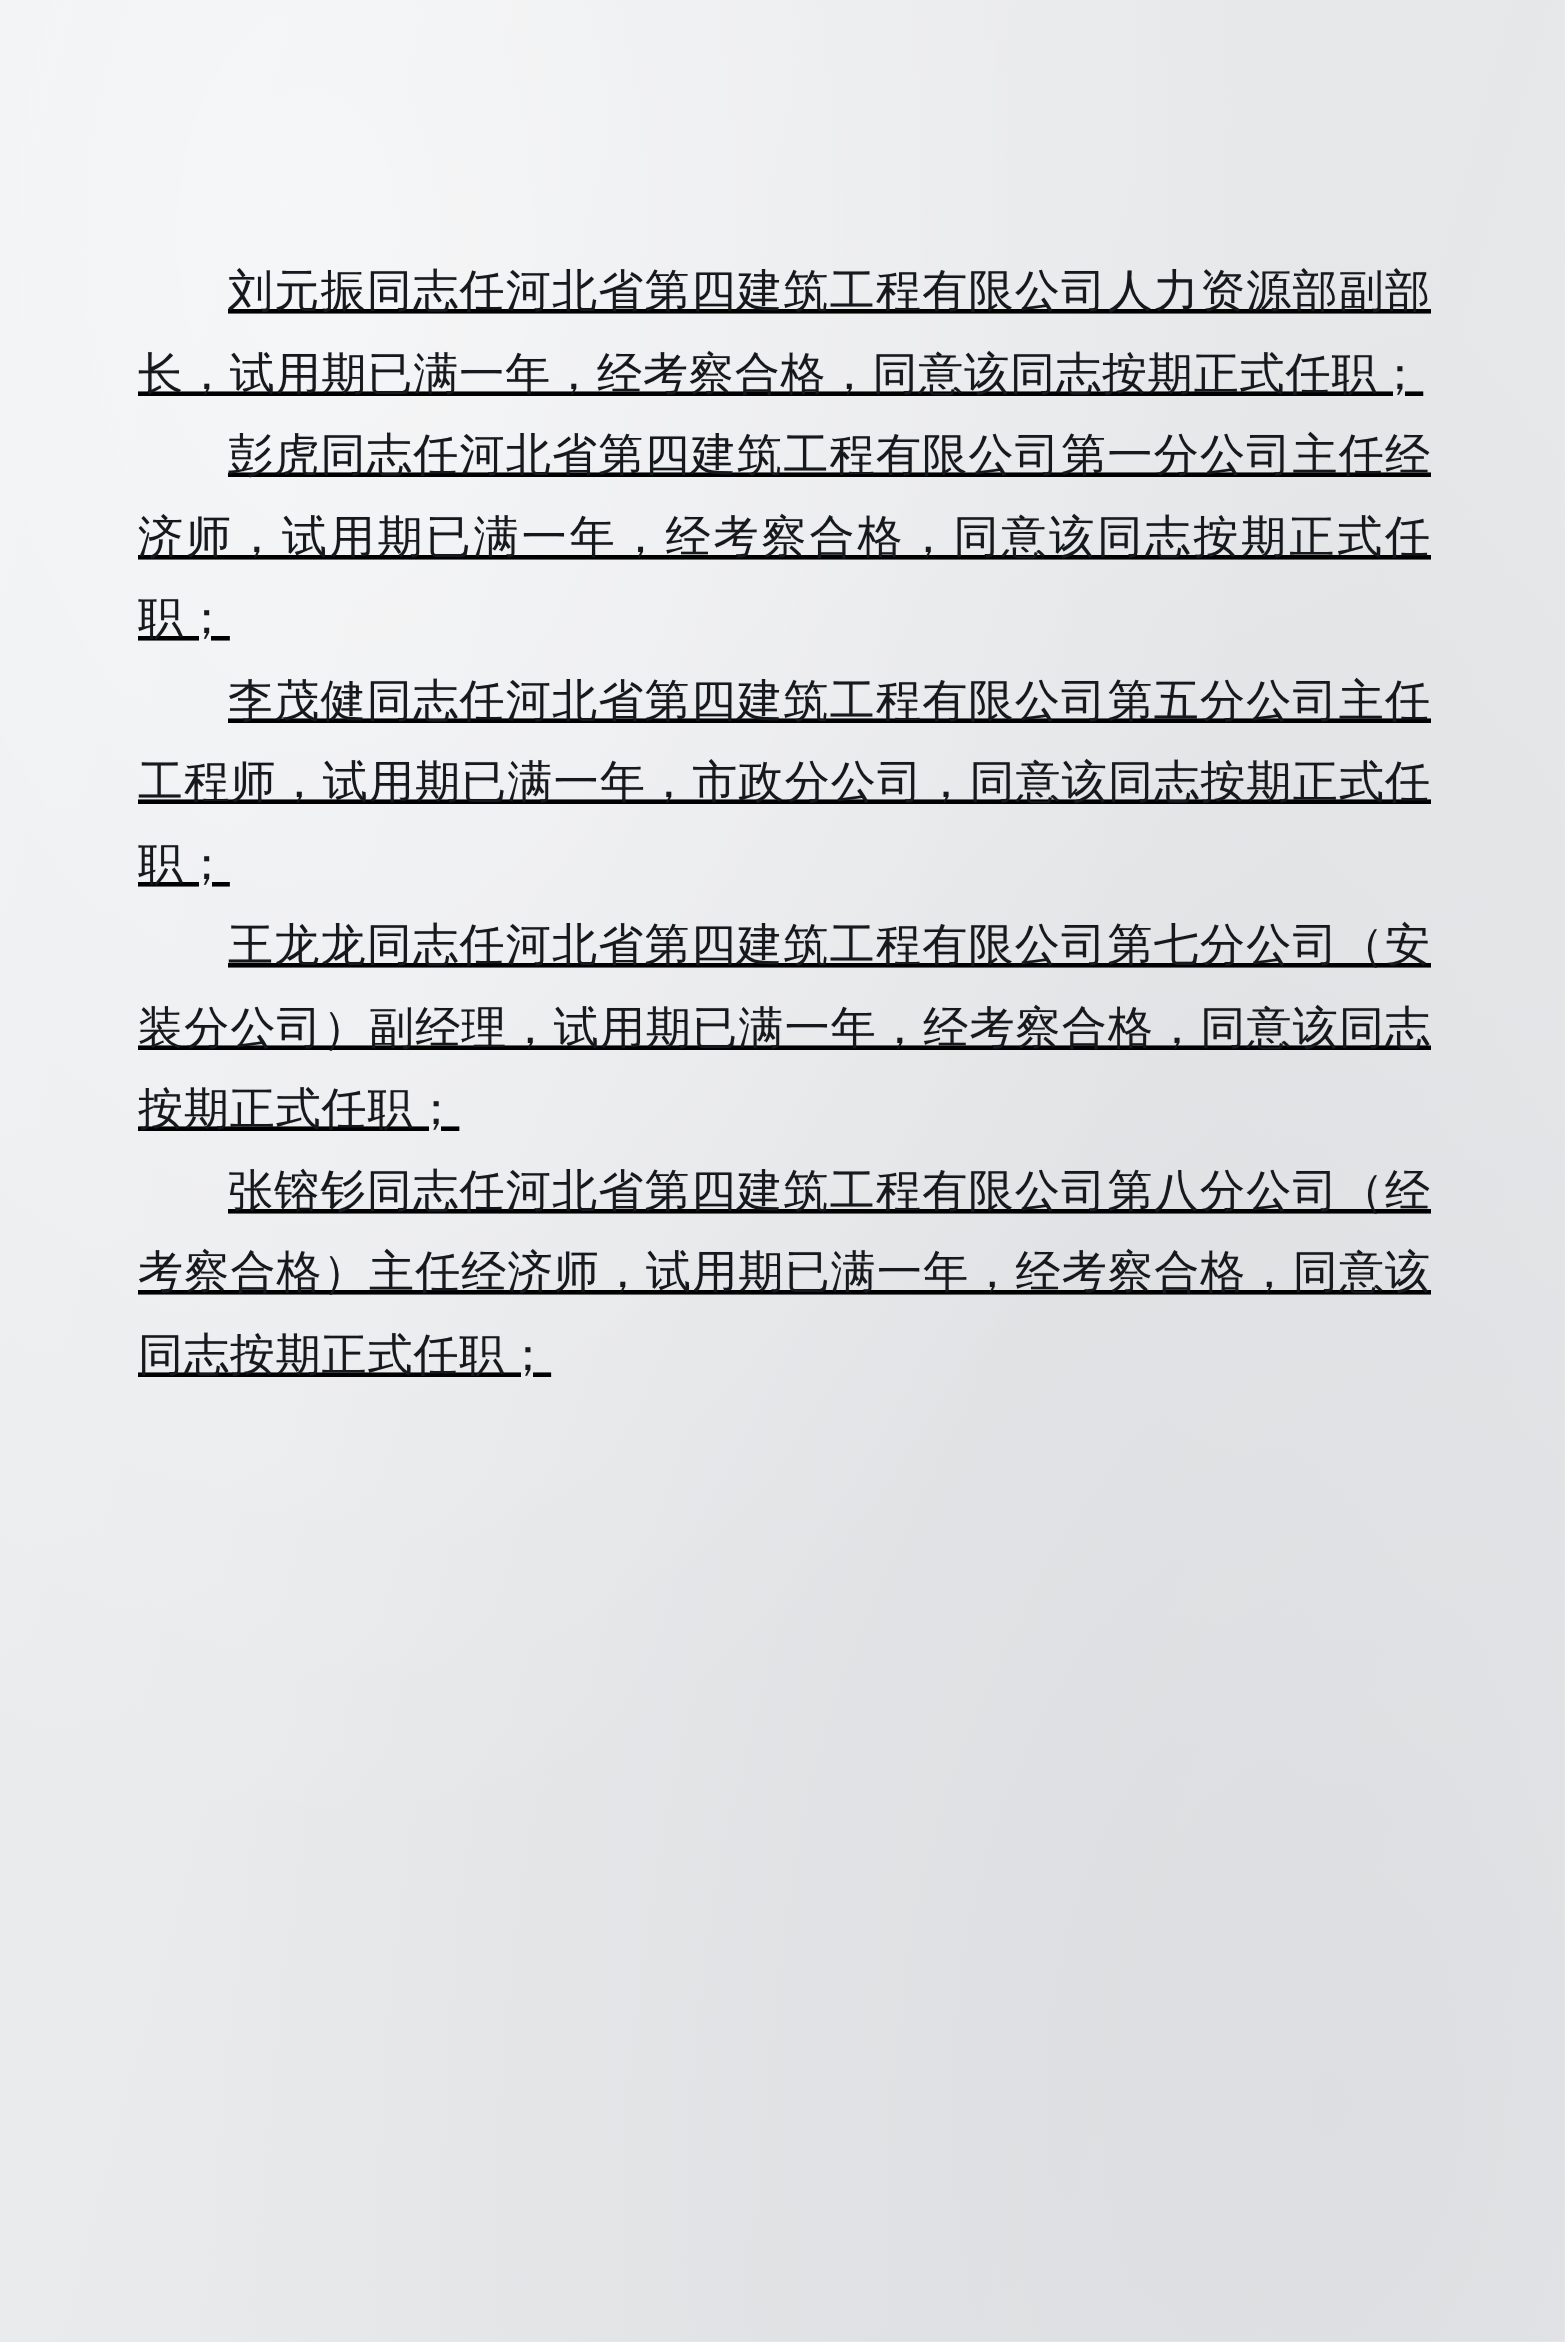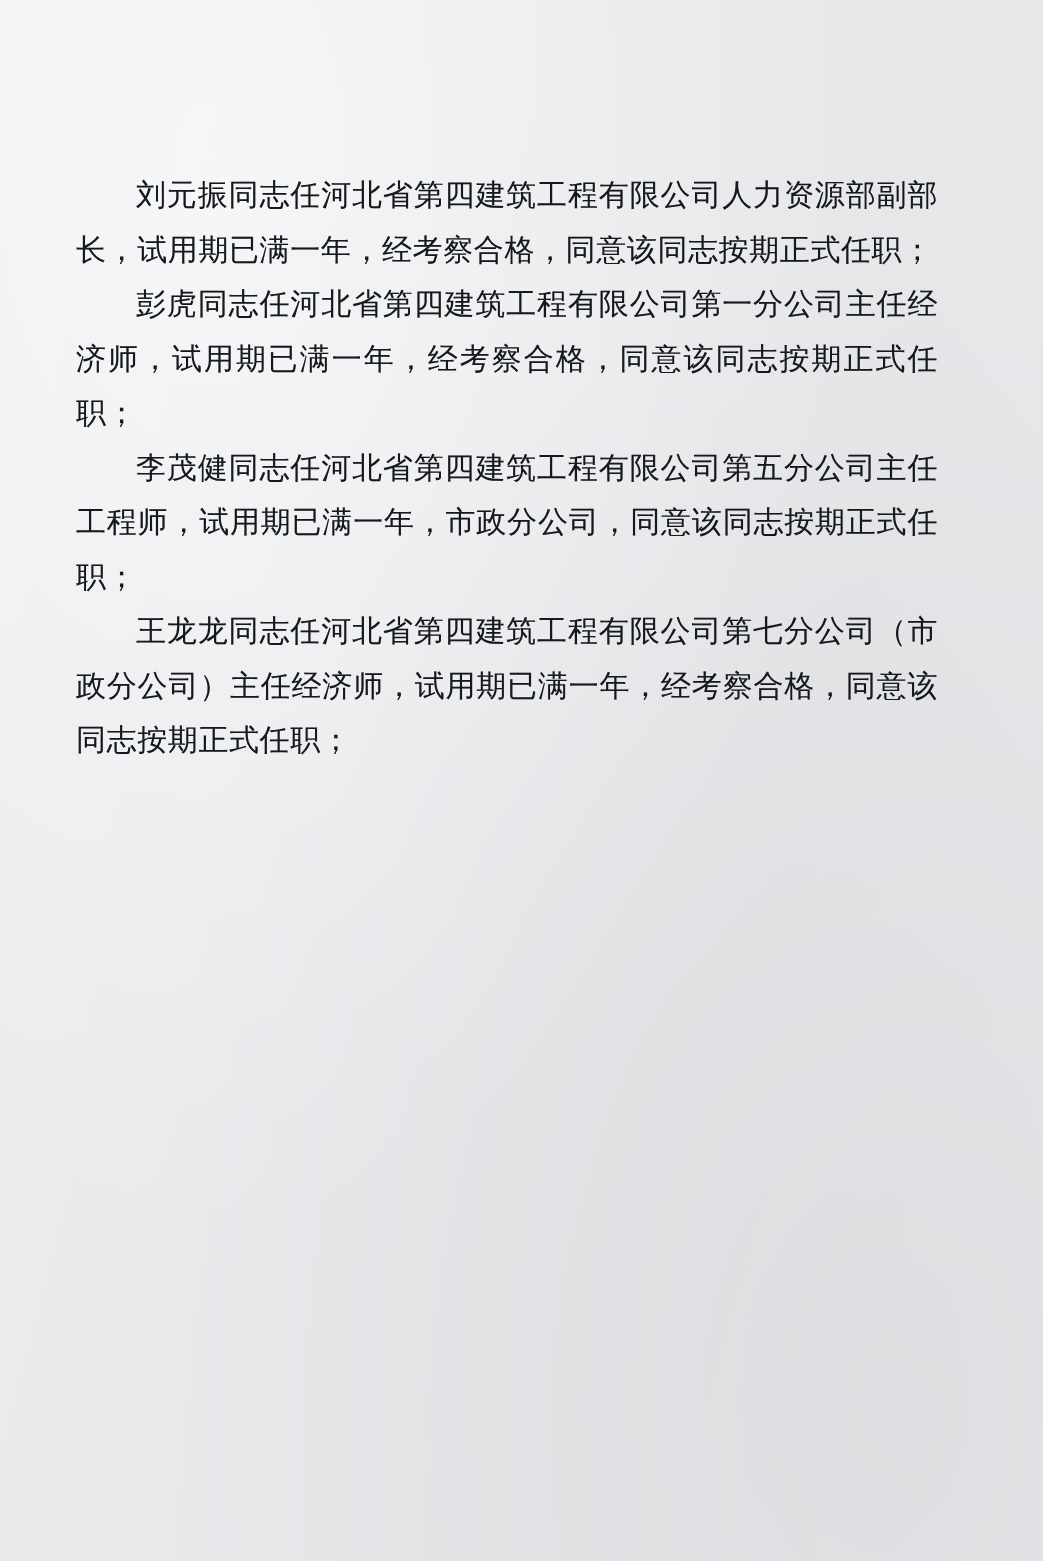--- a/index.html
+++ b/index.html
@@ -25,23 +25,24 @@
     content: "";
     position: absolute;
     inset: 0;
     background:
       radial-gradient(ellipse at 20% 10%, rgba(255,255,255,0.55) 0%, rgba(255,255,255,0) 55%),
       radial-gradient(ellipse at 85% 90%, rgba(200,202,206,0.35) 0%, rgba(255,255,255,0) 60%);
     pointer-events: none;
   }
   .doc-body {
     position: absolute;
-    left: 76px;
+    left: 92px;
     top: 168px;
     width: 862px;
+    text-decoration: underline;
   }
   .para {
     margin: 0 0 0 0;
     text-indent: 2em;
     font-size: 30px;
     line-height: 54.5px;
     color: #15181c;
     letter-spacing: 0.6px;
     text-align: justify;
     text-justify: inter-ideograph;
@@ -58,15 +59,16 @@
   }
 </style>
 </head>
 <body>
 
 <div class="page">
   <div class="doc-body">
     <p class="para">刘元振同志任河北省第四建筑工程有限公司人力资源部副部长，试用期已满一年，经考察合格，同意该同志按期正式任职；</p>
     <p class="para">彭虎同志任河北省第四建筑工程有限公司第一分公司主任经济师，试用期已满一年，经考察合格，同意该同志按期正式任职；</p>
     <p class="para">李茂健同志任河北省第四建筑工程有限公司第五分公司主任工程师，试用期已满一年，市政分公司，同意该同志按期正式任职；</p>
-    <p class="para">王龙龙同志任河北省第四建筑工程有限公司第七分公司（市政分公司）主任经济师，试用期已满一年，经考察合格，同意该同志按期正式任职；</p>
+    <p class="para">王龙龙同志任河北省第四建筑工程有限公司第七分公司（安装分公司）副经理，试用期已满一年，经考察合格，同意该同志按期正式任职；</p>
+    <p class="para">张镕钐同志任河北省第四建筑工程有限公司第八分公司（经考察合格）主任经济师，试用期已满一年，经考察合格，同意该同志按期正式任职；</p>
   </div>
 </div>
 
 </body></html>

